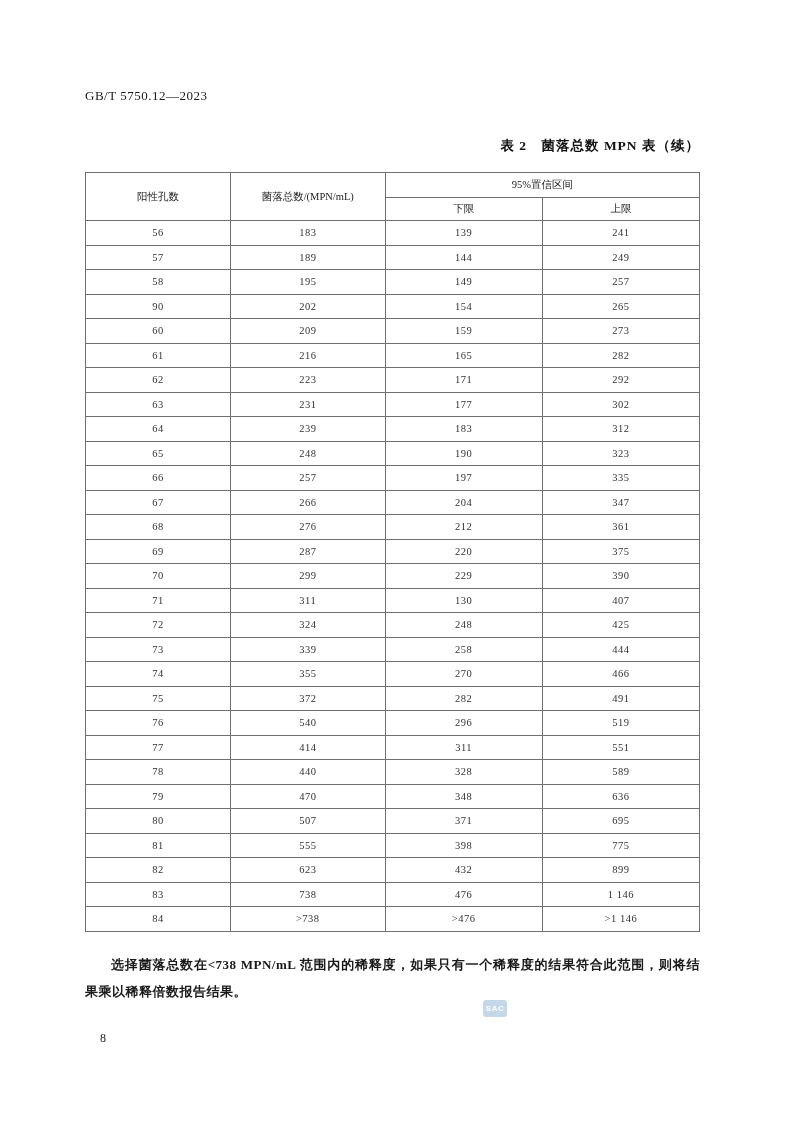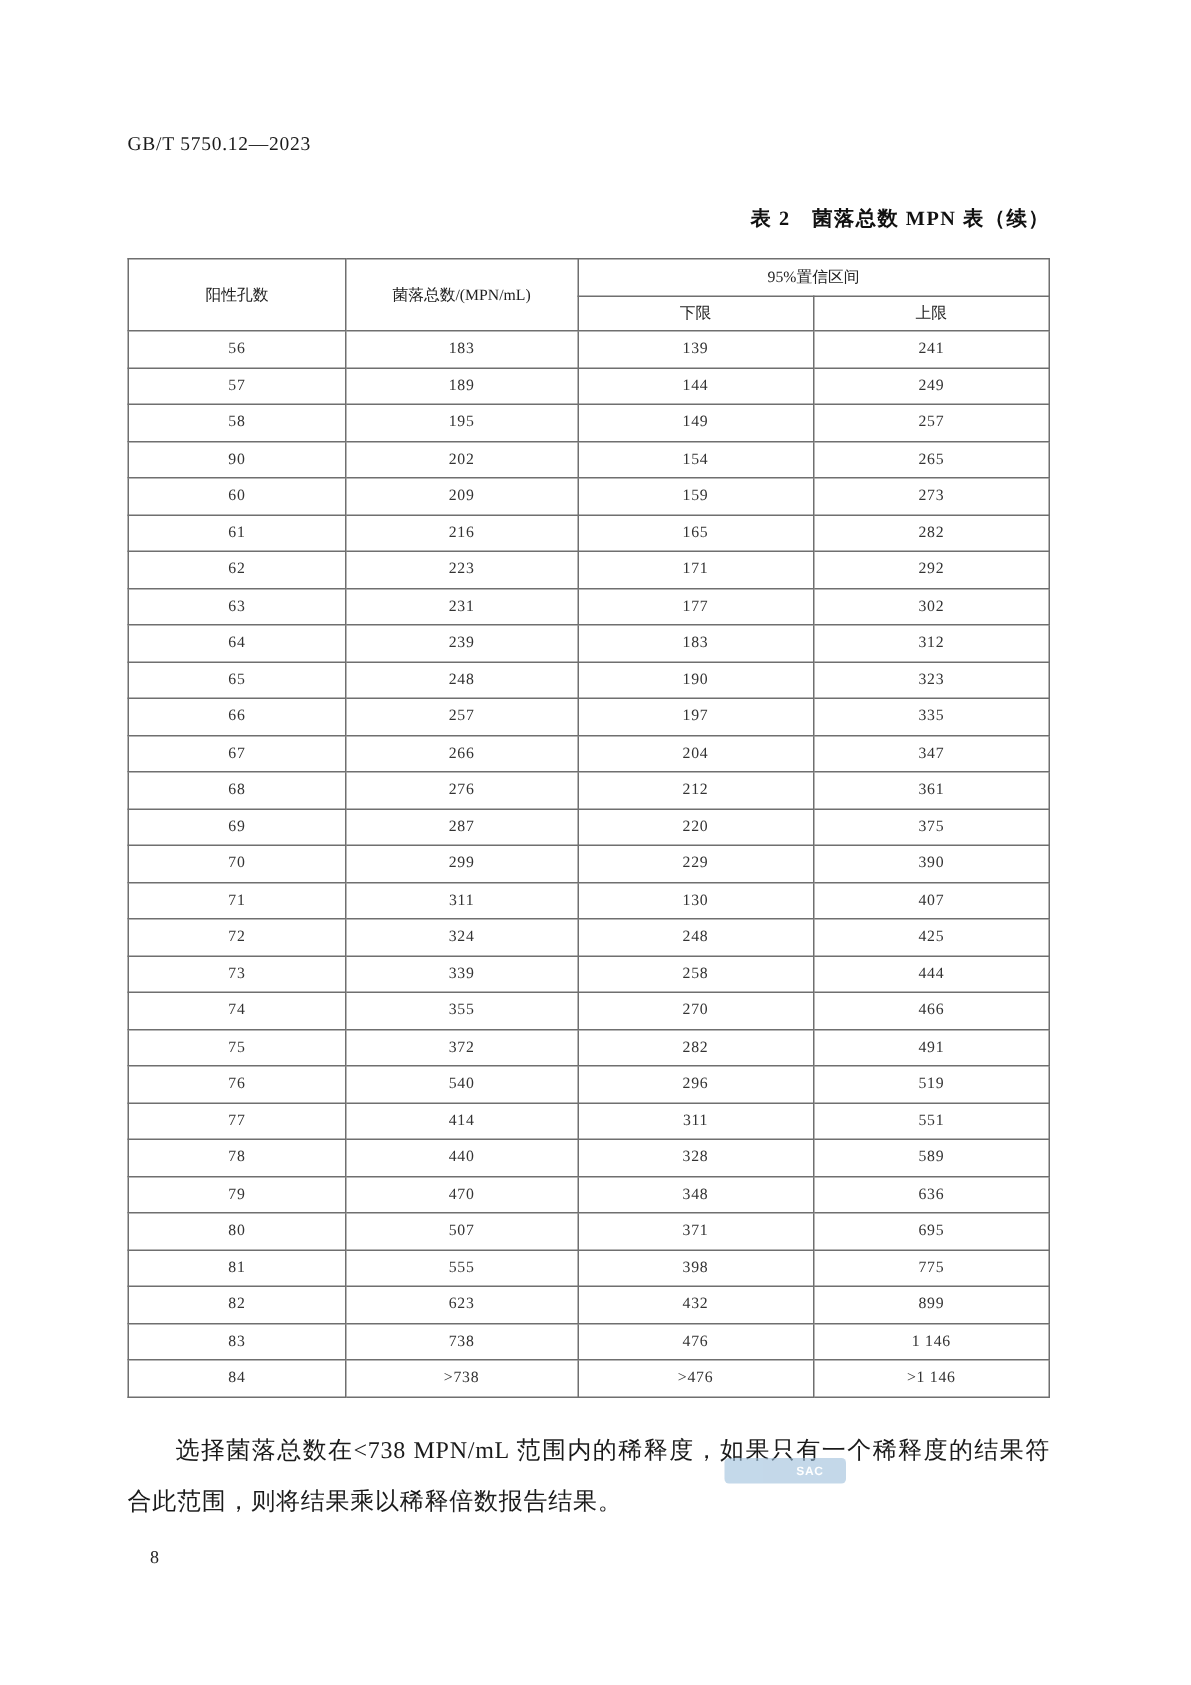--- a/index.html
+++ b/index.html
@@ -68,47 +68,47 @@
   }
   .section-heading {
     margin-top: 34px;
     font-weight: bold;
     font-size: 13px;
     color: #111;
     letter-spacing: 0.5px;
   }
   .body-paragraph {
     margin: 19px 0 0 0;
-    font-size: 16px;
+    font-size: 13px;
     line-height: 2.15;
     text-indent: 2em;
     color: #1a1a1a;
     letter-spacing: 0.5px;
     text-align: justify;
+    font-weight: bold;
   }
   .page-number {
     position: absolute;
     left: 100px;
     top: 1031px;
     font-size: 12px;
     color: #222;
   }
   .watermark {
     position: absolute;
     left: 483px;
-    top: 972px;
-    width: 48px;
+    top: 1000px;
+    width: 24px;
     height: 17px;
     background: #9dbfdc;
     border-radius: 3px;
     opacity: 0.6;
     display: flex;
     align-items: center;
     justify-content: center;
-    padding-left: 33px;
   }
   .watermark span {
     font-family: "Liberation Sans", sans-serif;
     font-size: 8px;
     font-weight: bold;
     color: #ffffff;
     letter-spacing: 0.5px;
   }
 </style>
 </head>

